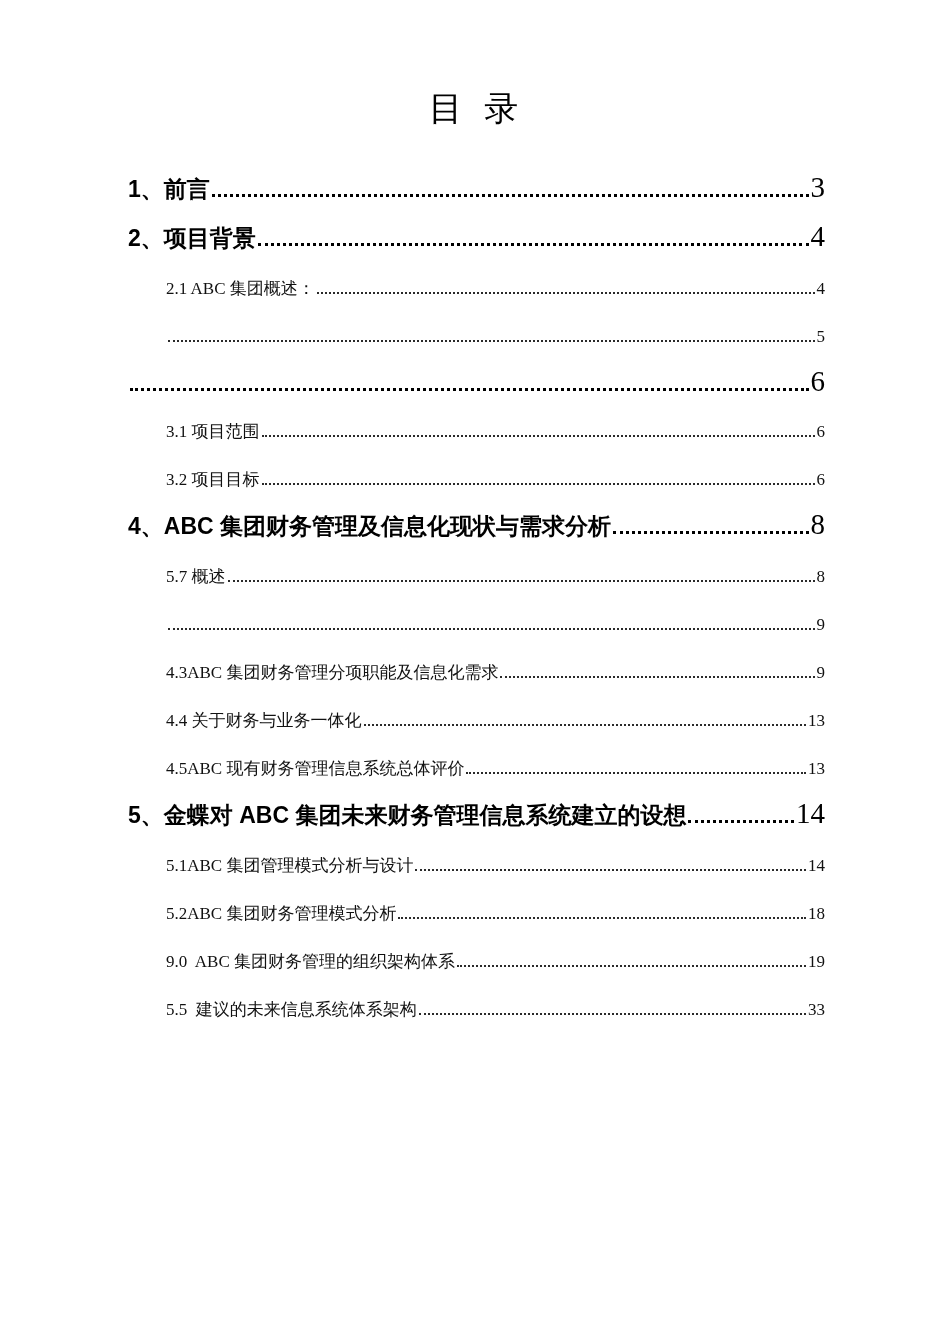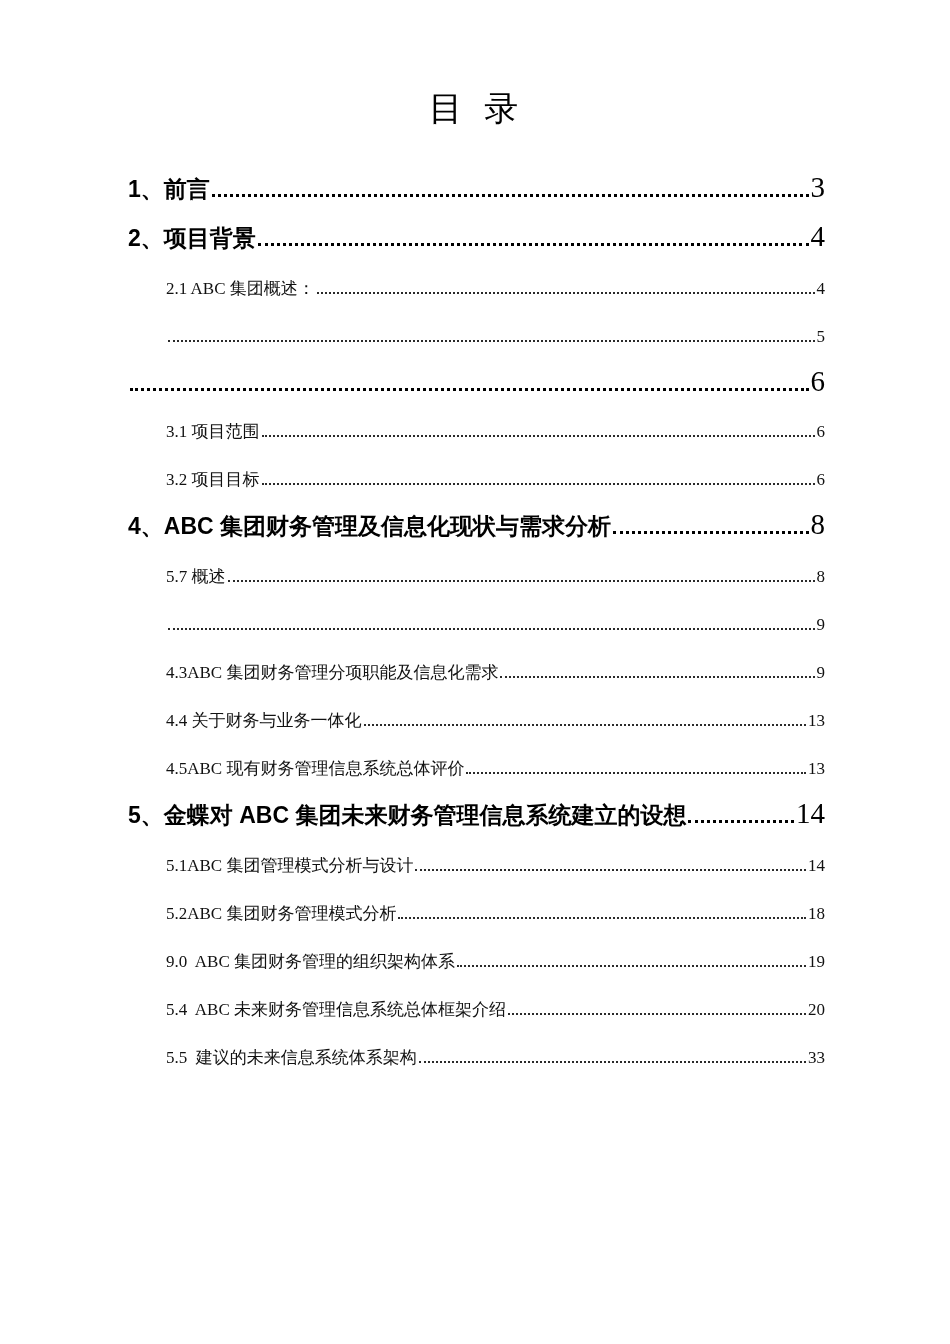--- a/index.html
+++ b/index.html
@@ -185,25 +185,20 @@
         <span class="leader"></span>
         <span class="page-num">18</span>
       </div>
 
       <div class="row l2">
         <span class="label">9.0  ABC 集团财务管理的组织架构体系</span>
         <span class="leader"></span>
         <span class="page-num">19</span>
       </div>
 
-      <div class="row l2">
-        <span class="label">5.4  ABC 未来财务管理信息系统总体框架介绍</span>
-        <span class="leader"></span>
-        <span class="page-num">20</span>
-      </div>
 
       <div class="row l2">
         <span class="label">5.5  建议的未来信息系统体系架构</span>
         <span class="leader"></span>
         <span class="page-num">33</span>
       </div>
 
     </div>
   </div>
 </div>

